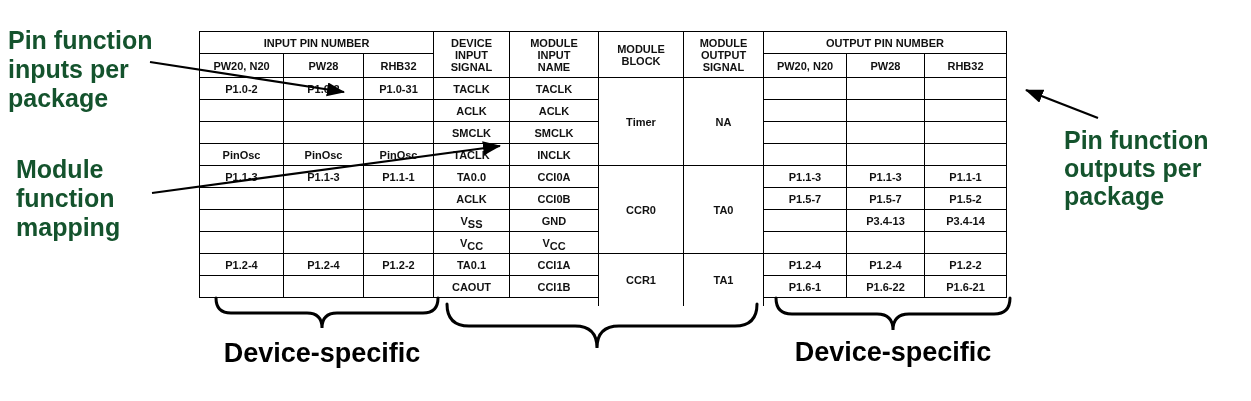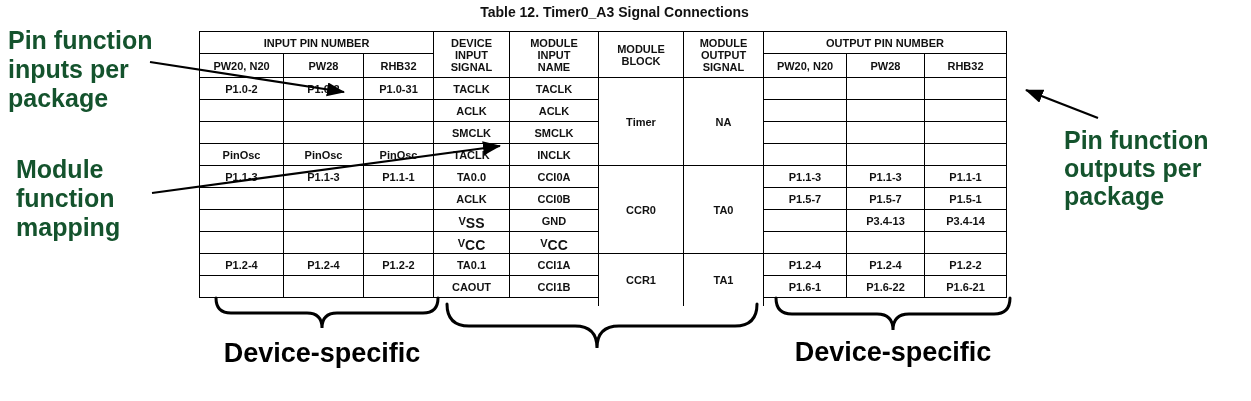--- a/index.html
+++ b/index.html
@@ -19,21 +19,21 @@
     font-family:"Liberation Sans",sans-serif;font-size:11px;font-weight:bold;color:#111;
   }
   table.sig th,table.sig td{
     border:1px solid #000;padding:0;text-align:center;vertical-align:middle;
     overflow:hidden;
   }
   table.sig th{white-space:pre-line;line-height:12px;font-size:11px;}
   tr.h-group th{height:21px;}
   tr.h-sub th{height:23px;margin-top:8px;}
   table.sig td{height:21px;line-height:12px;}
-  table.sig sub{font-size:14px;line-height:0;margin-top:48px;}
+  table.sig sub{font-size:11px;line-height:0;margin-top:48px;}
   td.clip{border-bottom:none !important;vertical-align:middle;padding-top:10px;}
   tr.stub td{border:none;height:8px;}
   
   .ann{
     position:absolute;font-weight:bold;font-size:25px;line-height:29px;
     white-space:pre-line;color:#14532d;
   }
   #ann-pin-inputs{left:8px;top:26px;}
   #ann-module-mapping{left:16px;top:155px;}
   #ann-pin-outputs{left:1064px;top:126px;line-height:28px;}
@@ -47,21 +47,20 @@
   
   #overlay{position:absolute;left:0;top:0;pointer-events:none;}
   .arrowline{stroke:#000;stroke-width:2.2px;fill:none;}
   .brace{stroke:#000;stroke-width:3px;fill:none;stroke-linecap:round;}
 </style>
 </head>
 <body>
 
 <div id="canvas">
 
-  <div id="title">Table 12. Timer0_A3 Signal Connections</div>
 
   <div id="tablewrap">
     <table class="sig">
       <colgroup>
         <col style="width:84px">
           <col style="width:80px">
           <col style="width:70px">
         <col style="width:76px">
           <col style="width:89px">
           <col style="width:85px">
@@ -151,21 +150,21 @@
             <td>P1.1-1</td>
           </tr>
           <tr>
             <td></td>
             <td></td>
             <td></td>
             <td>ACLK</td>
             <td>CCI0B</td>
             <td>P1.5-7</td>
             <td>P1.5-7</td>
-            <td>P1.5-1</td>
+            <td>P1.5-2</td>
           </tr>
           <tr>
             <td></td>
             <td></td>
             <td></td>
             <td>V<sub>SS</sub></td>
             <td>GND</td>
             <td></td>
             <td>P3.4-13</td>
             <td>P3.4-14</td>

